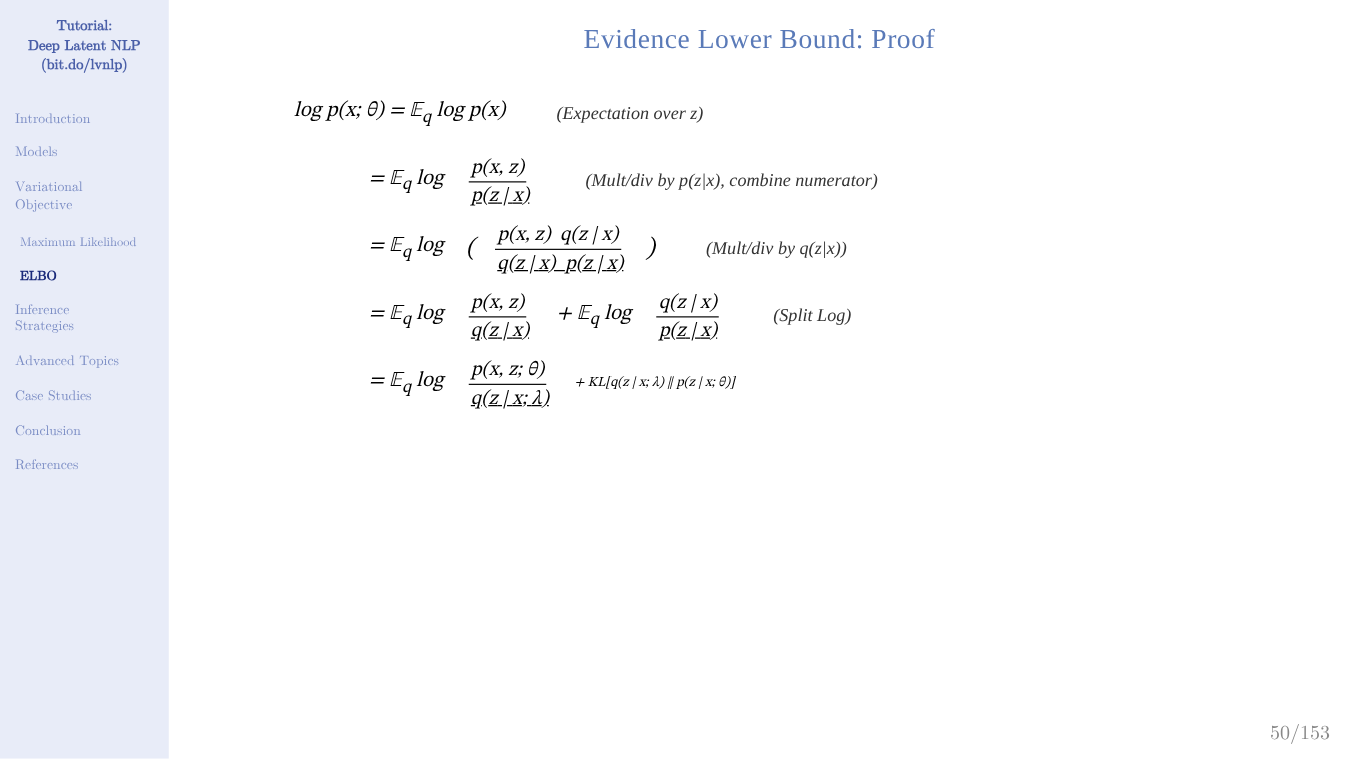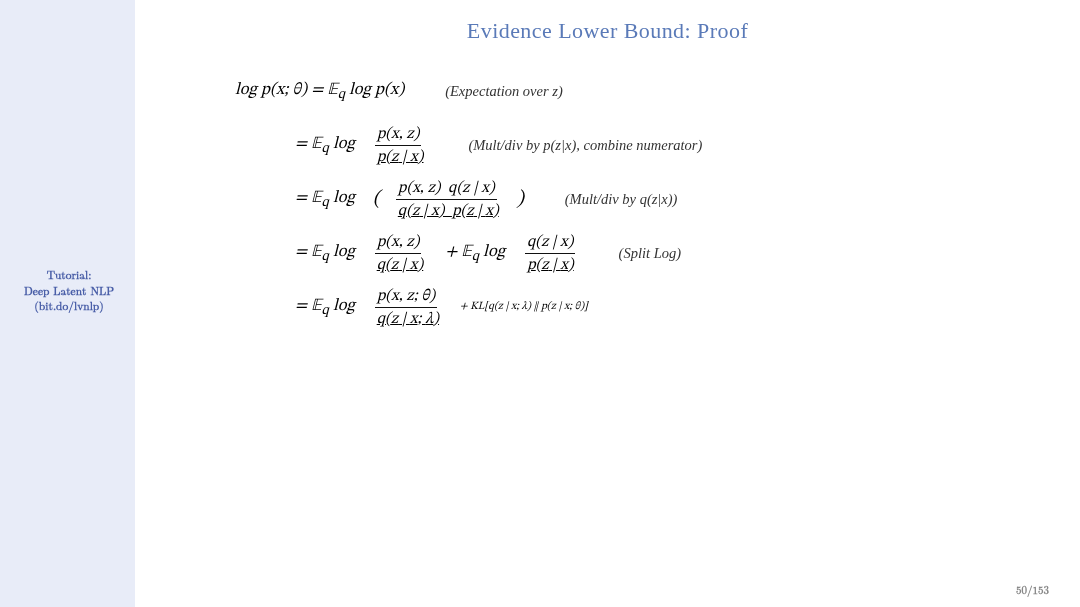--- a/index.html
+++ b/index.html
@@ -12,22 +12,23 @@
       overflow: hidden;
     }
 
     
     #sidebar {
       width: 135px;
       min-width: 135px;
       height: 607px;
       background: #e8ecf8;
       display: flex;
+      flex-direction: column;
       align-items: center;
-      padding: 14px 8px 10px 24px;
+      padding: 14px 8px 10px 8px;
     }
 
     .sidebar-title {
       text-align: center;
       font-size: 11.5px;
       color: #4a5fa8;
       font-weight: bold;
       line-height: 1.35;
       margin-bottom: 28px;
     }
@@ -83,24 +84,23 @@
       display: flex;
       flex-direction: column;
       gap: 0px;
       padding-left: 60px;
       flex: 1;
     }
 
     .slide-number {
       position: absolute;
       bottom: 10px;
-      right: 31px;
-      font-size: 11px;
+      right: 16px;
+      font-size: 16px;
       color: #888;
-      font-weight: bold;
     }
 
     .frac {
       display: inline-flex;
       flex-direction: column;
       align-items: flex-start;
       vertical-align: middle;
       margin: 0 2px;
     }
 
@@ -142,20 +142,34 @@
   </style>
 </head>
 <body>
 
 <div id="sidebar">
   <div class="sidebar-title">
     <span>Tutorial:</span><br>
     <span>Deep Latent NLP</span><br>
     <span>(bit.do/lvnlp)</span>
   </div>
+  <nav class="sidebar-nav">
+    <div class="sidebar-item">Introduction</div>
+    <div class="sidebar-item">Models</div>
+    <div class="sidebar-item" style="white-space:pre-line">Variational
+Objective</div>
+    <div class="sidebar-sub-item">Maximum Likelihood</div>
+    <div class="sidebar-sub-item active-sub bold-elbo">ELBO</div>
+    <div class="sidebar-item" style="white-space:pre-line">Inference
+Strategies</div>
+    <div class="sidebar-item">Advanced Topics</div>
+    <div class="sidebar-item">Case Studies</div>
+    <div class="sidebar-item">Conclusion</div>
+    <div class="sidebar-item">References</div>
+  </nav>
 </div>
 
 <div id="main">
   <div class="slide-title">Evidence Lower Bound: Proof</div>
 
   <div class="math-content">
 
     <div class="math-row">
       <span style="font-size:17px">log&nbsp;<i>p</i>(<i>x</i>;&nbsp;<i>θ</i>)&nbsp;=&nbsp;𝔼<sub><i>q</i></sub>&nbsp;log&nbsp;<i>p</i>(<i>x</i>)</span>
       <span class="italic-comment">&nbsp;&nbsp;&nbsp;<i>(Expectation over z)</i></span>

